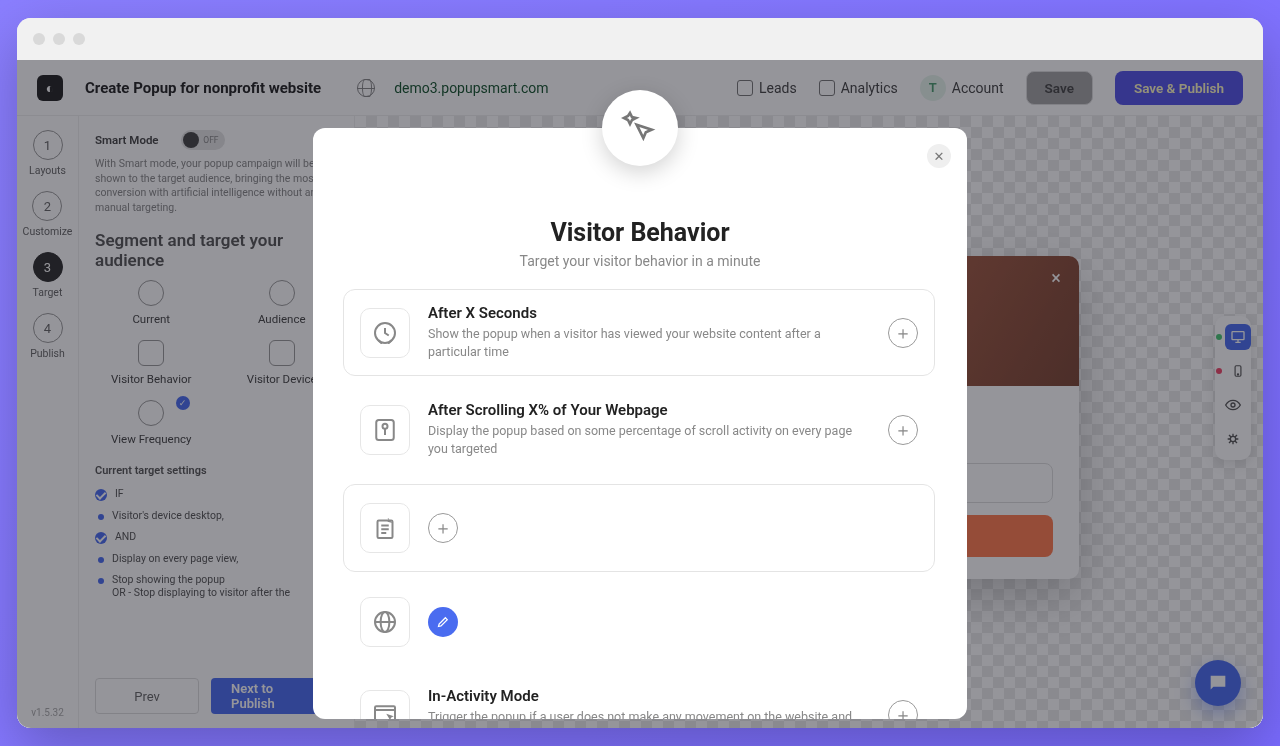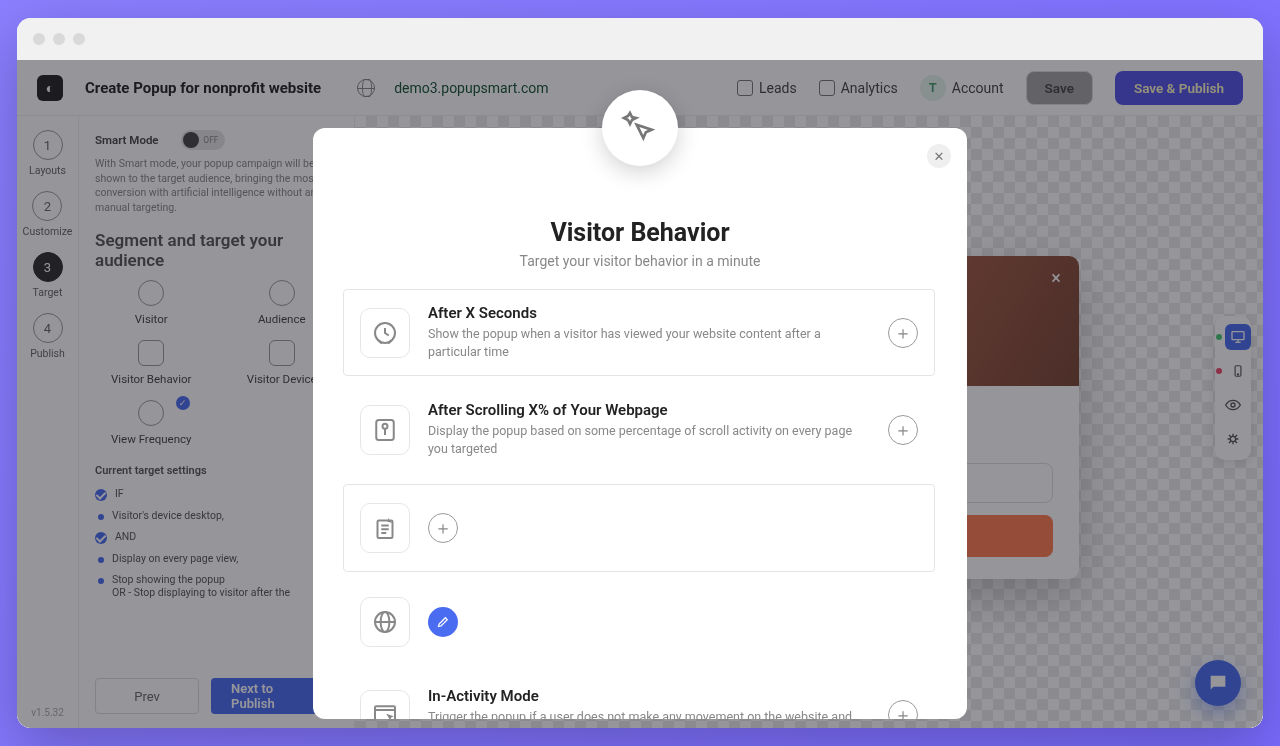--- a/index.html
+++ b/index.html
@@ -103,21 +103,21 @@
   .modal { width:654px; background:#fff; border-radius:12px; position:relative; padding:90px 30px 0; max-height:610px; }
   .modal-close { position:absolute; top:16px; right:16px; width:24px;height:24px; border-radius:50%; background:#efefef; color:#777; display:flex;align-items:center;justify-content:center; font-size:13px; cursor:pointer; }
 
   .emblem { position:absolute; top:-38px; left:50%; transform:translateX(-50%); width:76px; height:76px; border-radius:50%; background:#fff; box-shadow:0 6px 22px rgba(0,0,0,0.18); display:flex;align-items:center;justify-content:center; }
   .emblem svg { width:40px; height:40px; stroke:#777; fill:none; stroke-width:1.6; }
 
   .modal-title { text-align:center; font-size:25px; font-weight:700; color:#222; }
   .modal-sub   { text-align:center; font-size:14px; color:#888; margin-top:6px; margin-bottom:20px; }
 
   .opt-list { display:flex; flex-direction:column; gap:10px; overflow-y:auto; max-height:430px; padding-bottom:22px; padding-right:2px; }
-  .opt { display:flex; align-items:center; gap:18px; padding:14px 16px; border-radius:4px; border:1px solid transparent; cursor:pointer; }
+  .opt { display:flex; align-items:center; gap:18px; padding:14px 16px; border-radius:12px; border:1px solid transparent; cursor:pointer; }
   .opt.framed { border-color:#e4e4e4; }
   .opt.framed2 { border-color:#e4e4e4; padding:18px 16px; }
   .opt-ico { width:50px; height:50px; border-radius:10px; border:1px solid #e6e6e6; display:flex;align-items:center;justify-content:center; flex-shrink:0; }
   .opt-ico svg { width:30px; height:30px; stroke:#888; fill:none; stroke-width:1.6; }
   .opt-txt { flex:1; }
   .opt-h { font-size:15px; font-weight:600; color:#222; margin-bottom:3px; }
   .opt-d { font-size:12.5px; color:#888; line-height:1.45; }
   .opt-act { width:30px;height:30px; border-radius:50%; border:1.6px solid #999; color:#888; display:flex;align-items:center;justify-content:center; font-size:18px; flex-shrink:0; }
   .opt-act.edit { border:none; background:#4a6cf0; color:#fff; }
   .opt-act.edit svg { width:15px; height:15px; stroke:#fff; fill:none; stroke-width:2; }
@@ -187,21 +187,21 @@
           <span class="toggle">
               <span>OFF</span>
             </span>
         </div>
         <div class="smart-desc">With Smart mode, your popup campaign will be shown to the target audience, bringing the most conversion with artificial intelligence without any manual targeting.</div>
         <div class="seg-title">Segment and target your audience</div>
 
         <div class="grid-cards">
           <div class="card">
             <div class="card-ico round"></div>
-            <div class="card-label">Visitor</div>
+            <div class="card-label">Current</div>
           </div>
           <div class="card">
             <div class="card-ico round"></div>
             <div class="card-label">Audience</div>
           </div>
           <div class="card">
             <div class="card-ico"></div>
             <div class="card-label">Visitor Behavior</div>
           </div>
           <div class="card">

